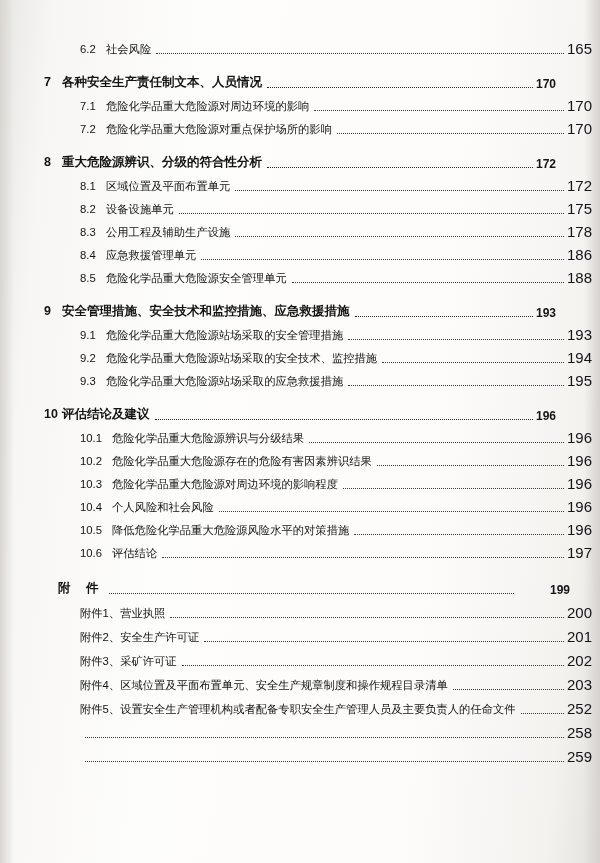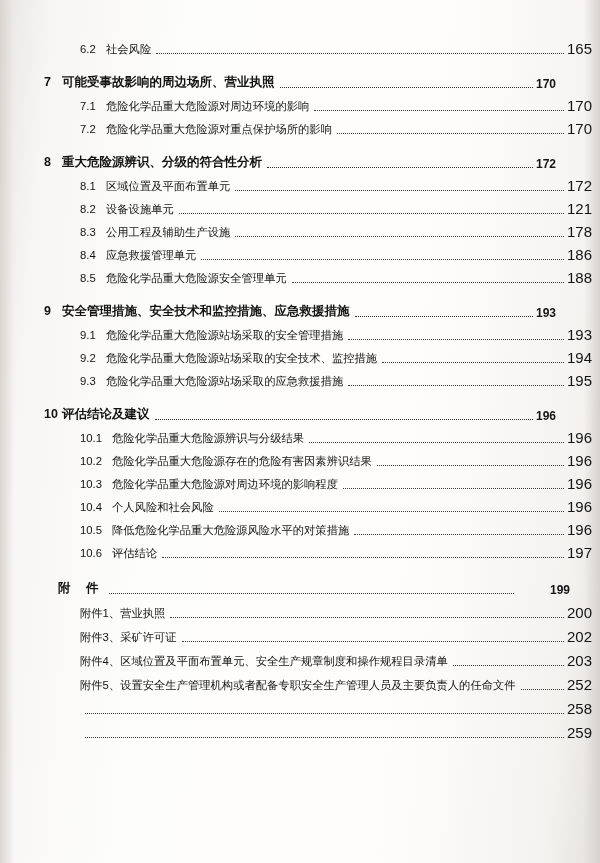--- a/index.html
+++ b/index.html
@@ -125,21 +125,21 @@
 <div id="page">
   <div id="toc">
 
     <div class="row lvl2">
       <span class="label"><span class="num">6.2</span><span>社会风险</span></span>
       <span class="dots"></span>
       <span class="page">165</span>
     </div>
 
     <div class="row lvl1">
-      <span class="label"><span class="num">7</span><span>可能受事故影响的周边场所、营业执照</span></span>
+      <span class="label"><span class="num">7</span><span>各种安全生产责任制文本、人员情况</span></span>
       <span class="dots"></span>
       <span class="page">170</span>
     </div>
     <div class="row lvl2">
       <span class="label"><span class="num">7.1</span><span>危险化学品重大危险源对周边环境的影响</span></span>
       <span class="dots"></span>
       <span class="page">170</span>
     </div>
     <div class="row lvl2">
       <span class="label"><span class="num">7.2</span><span>危险化学品重大危险源对重点保护场所的影响</span></span>
@@ -153,21 +153,21 @@
       <span class="page">172</span>
     </div>
     <div class="row lvl2">
       <span class="label"><span class="num">8.1</span><span>区域位置及平面布置单元</span></span>
       <span class="dots"></span>
       <span class="page">172</span>
     </div>
     <div class="row lvl2">
       <span class="label"><span class="num">8.2</span><span>设备设施单元</span></span>
       <span class="dots"></span>
-      <span class="page">121</span>
+      <span class="page">175</span>
     </div>
     <div class="row lvl2">
       <span class="label"><span class="num">8.3</span><span>公用工程及辅助生产设施</span></span>
       <span class="dots"></span>
       <span class="page">178</span>
     </div>
     <div class="row lvl2">
       <span class="label"><span class="num">8.4</span><span>应急救援管理单元</span></span>
       <span class="dots"></span>
       <span class="page">186</span>
@@ -240,20 +240,25 @@
       <span class="dots"></span>
       <span class="page">199</span>
     </div>
 
     <div class="row appendix-item">
       <span class="label">附件1、营业执照</span>
       <span class="dots"></span>
       <span class="page">200</span>
     </div>
     <div class="row appendix-item">
+      <span class="label">附件2、安全生产许可证</span>
+      <span class="dots"></span>
+      <span class="page">201</span>
+    </div>
+    <div class="row appendix-item">
       <span class="label">附件3、采矿许可证</span>
       <span class="dots"></span>
       <span class="page">202</span>
     </div>
     <div class="row appendix-item">
       <span class="label">附件4、区域位置及平面布置单元、安全生产规章制度和操作规程目录清单</span>
       <span class="dots"></span>
       <span class="page">203</span>
     </div>
     <div class="row appendix-item">

